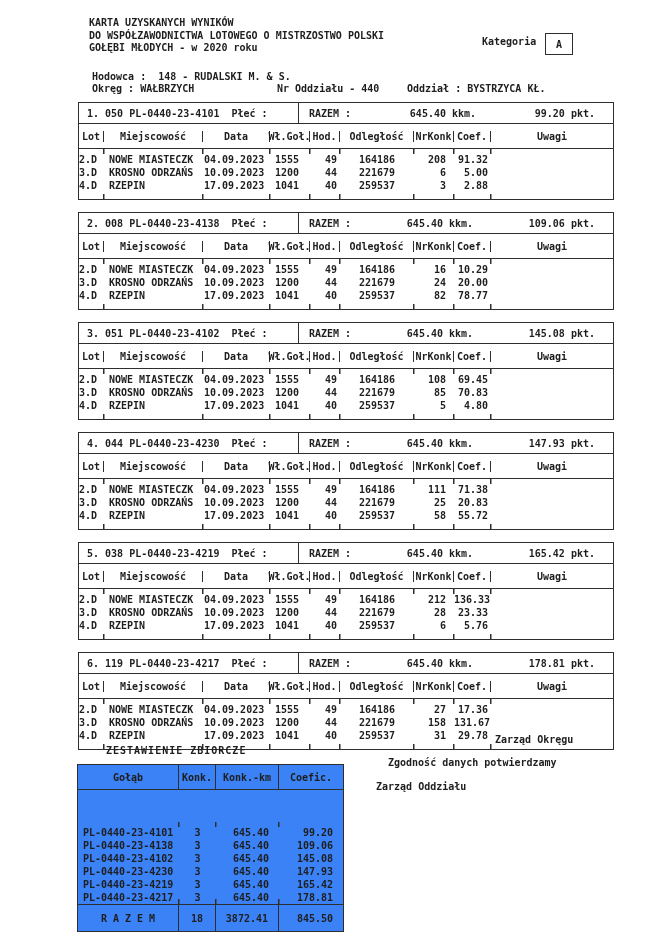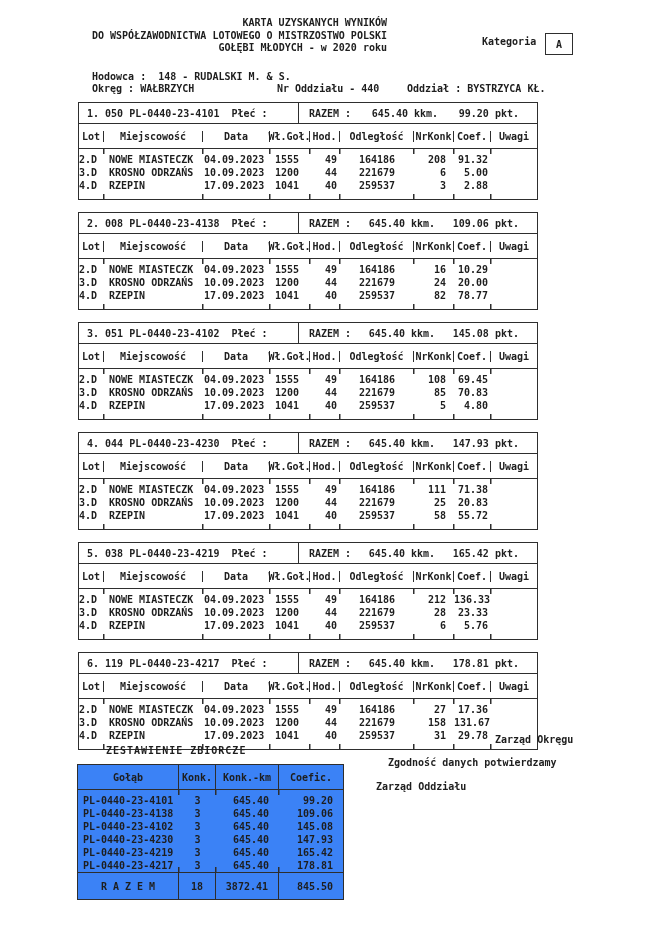--- a/index.html
+++ b/index.html
@@ -3,31 +3,31 @@
 <meta charset="utf-8">
 <style>
   html,body{margin:0;padding:0;background:#e8e8e8;}
   .page{
     position:relative; width:650px; height:933px; background:#ffffff;
     font-family:"DejaVu Sans Mono","Liberation Mono",monospace;
     font-size:10px; font-weight:700; color:#1e1e1e; overflow:hidden;
   }
   .pre{white-space:pre;}
   
-  .doc-header{position:absolute; top:17px; left:89px; width:298px; text-align:right; line-height:12.5px;}
+  .doc-header{position:absolute; top:17px; left:89px; width:298px; text-align:left; line-height:12.5px;}
   .kat-label{position:absolute; top:36px; left:482px;}
   .kat-box{position:absolute; top:33px; left:545px; width:28px; height:22px;
     border:1.5px solid #2e2e2e; display:flex; align-items:center; justify-content:center; box-sizing:border-box;}
   .breeder{position:absolute; top:71px; left:92px;}
   .district{position:absolute; top:83px; left:92px;}
   .branch-no{position:absolute; top:83px; left:277px;}
   .branch{position:absolute; top:83px; left:407px;}
   
   .blocks{position:absolute; top:102px; left:78px; width:496px;}
-  .block{width:460px; border:1.5px solid #2e2e2e; box-sizing:border-box; margin-bottom:12px; background:#fff;}
+  .block{width:536px; border:1.5px solid #2e2e2e; box-sizing:border-box; margin-bottom:12px; background:#fff;}
   .b-title{display:flex; height:20px; border-bottom:1.5px solid #2e2e2e;}
   .b-title-left{width:211px; border-right:1.5px solid #2e2e2e; display:flex; align-items:center; padding-left:8px; box-sizing:content-box;}
   .b-title-right{flex:1; display:flex; align-items:center; justify-content:space-between; padding:0 18px 0 10px;}
   .b-head{display:flex; height:24px; border-bottom:1.5px solid #2e2e2e;align-items:center;}
   .hc{display:flex; align-items:center; justify-content:center; border-right:1.5px solid #2e2e2e; box-sizing:border-box; overflow:visible; white-space:pre;}
   .hc:last-child{border-right:none;}
   .c-lot{width:25px;} .c-place{width:99px;} .c-date{width:67px;} .c-wlgol{width:40px;}
   .c-hod{width:30px;} .c-odl{width:74px;} .c-nrk{width:40px;} .c-coef{width:37px;} .c-uwagi{flex:1;}
   .b-data{position:relative; height:46px; padding-top:4px; box-sizing:content-box;}
   .b-row{display:flex; height:13px; line-height:13px;}
@@ -43,21 +43,21 @@
   .ticks{position:absolute; left:0; width:100%; height:5px;
     background-image:linear-gradient(#2e2e2e,#2e2e2e),linear-gradient(#2e2e2e,#2e2e2e),linear-gradient(#2e2e2e,#2e2e2e),linear-gradient(#2e2e2e,#2e2e2e),linear-gradient(#2e2e2e,#2e2e2e),linear-gradient(#2e2e2e,#2e2e2e),linear-gradient(#2e2e2e,#2e2e2e),linear-gradient(#2e2e2e,#2e2e2e);
     background-repeat:no-repeat; background-size:1.5px 5px;
     background-position:24px 0,123px 0,190px 0,230px 0,260px 0,334px 0,374px 0,411px 0;}
   .ticks.top{top:0;} .ticks.bottom{bottom:0;}
   
   .sum-title{position:absolute; top:745px; left:106px; letter-spacing:1px;}
   .sum-table{position:absolute; top:764px; left:77px; width:267px; border:1.5px solid #2e2e2e; box-sizing:border-box; background:#3b82f6;}
   .s-head{display:flex; height:24px; border-bottom:1.5px solid #2e2e2e;}
   .s-golab{width:101px;} .s-konk{width:37px;} .s-km{width:63px;} .s-coefic{flex:1;}
-  .s-data{position:relative; height:78px; padding-top:4px;}
+  .s-data{position:relative; height:78px; padding-top:4px;margin-top:32px;}
   .s-ticks{position:absolute; left:0; width:100%; height:5px;
     background-image:linear-gradient(#2e2e2e,#2e2e2e),linear-gradient(#2e2e2e,#2e2e2e),linear-gradient(#2e2e2e,#2e2e2e);
     background-repeat:no-repeat; background-size:1.5px 5px;
     background-position:100px 0,137px 0,200px 0;}
   .s-ticks.top{top:0;} .s-ticks.bottom{bottom:0;}
   .s-row{display:flex; height:13px; line-height:13px;}
   .s-row>div,.s-total>div{flex-shrink:0; white-space:pre; box-sizing:border-box;}
   .s-row .s-golab{padding-left:5px;}
   .s-row .s-konk{text-align:center;}
   .s-row .s-km{text-align:right; padding-right:10px;}

